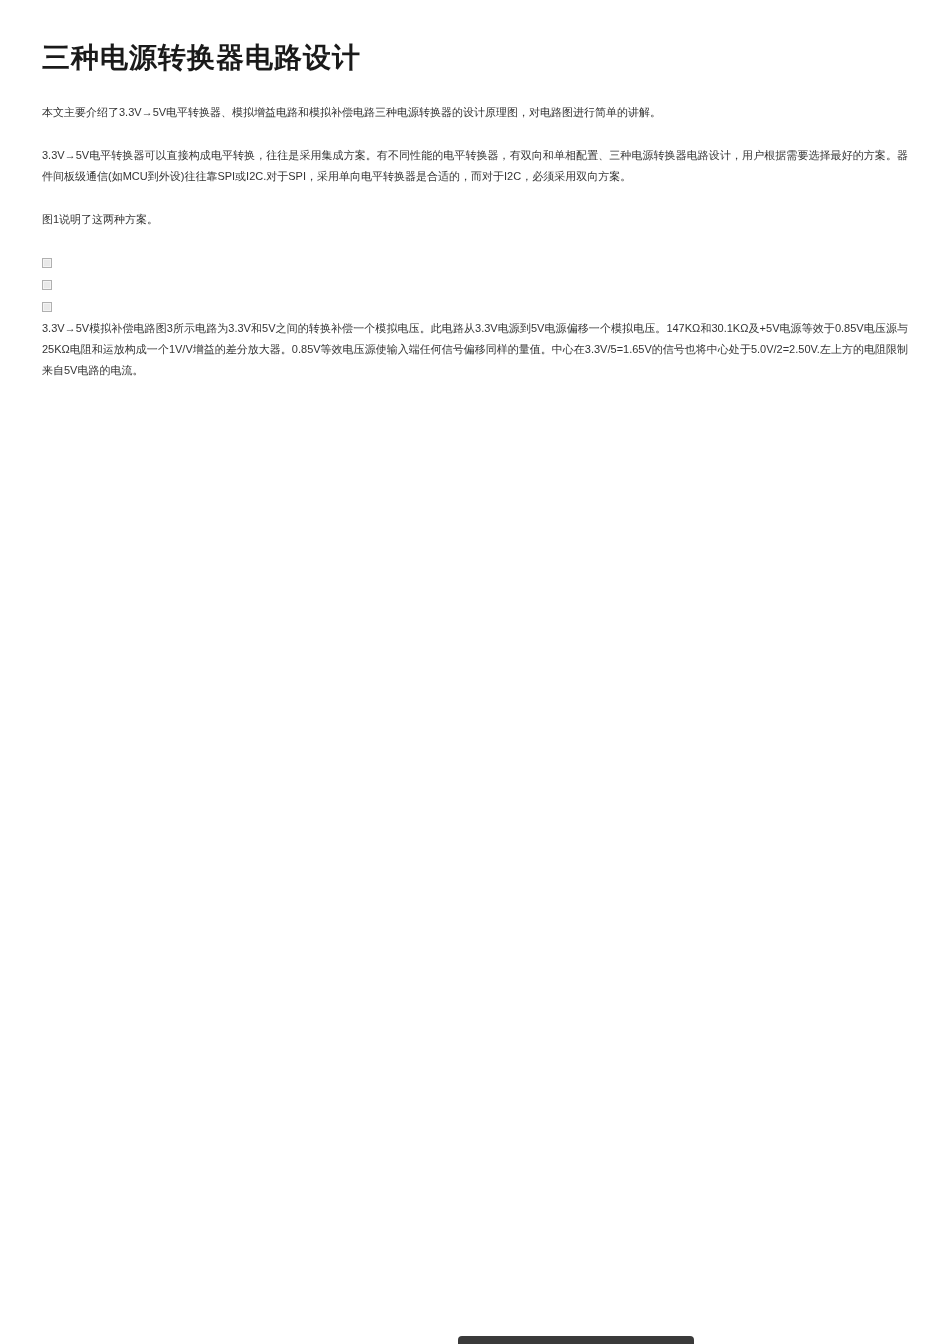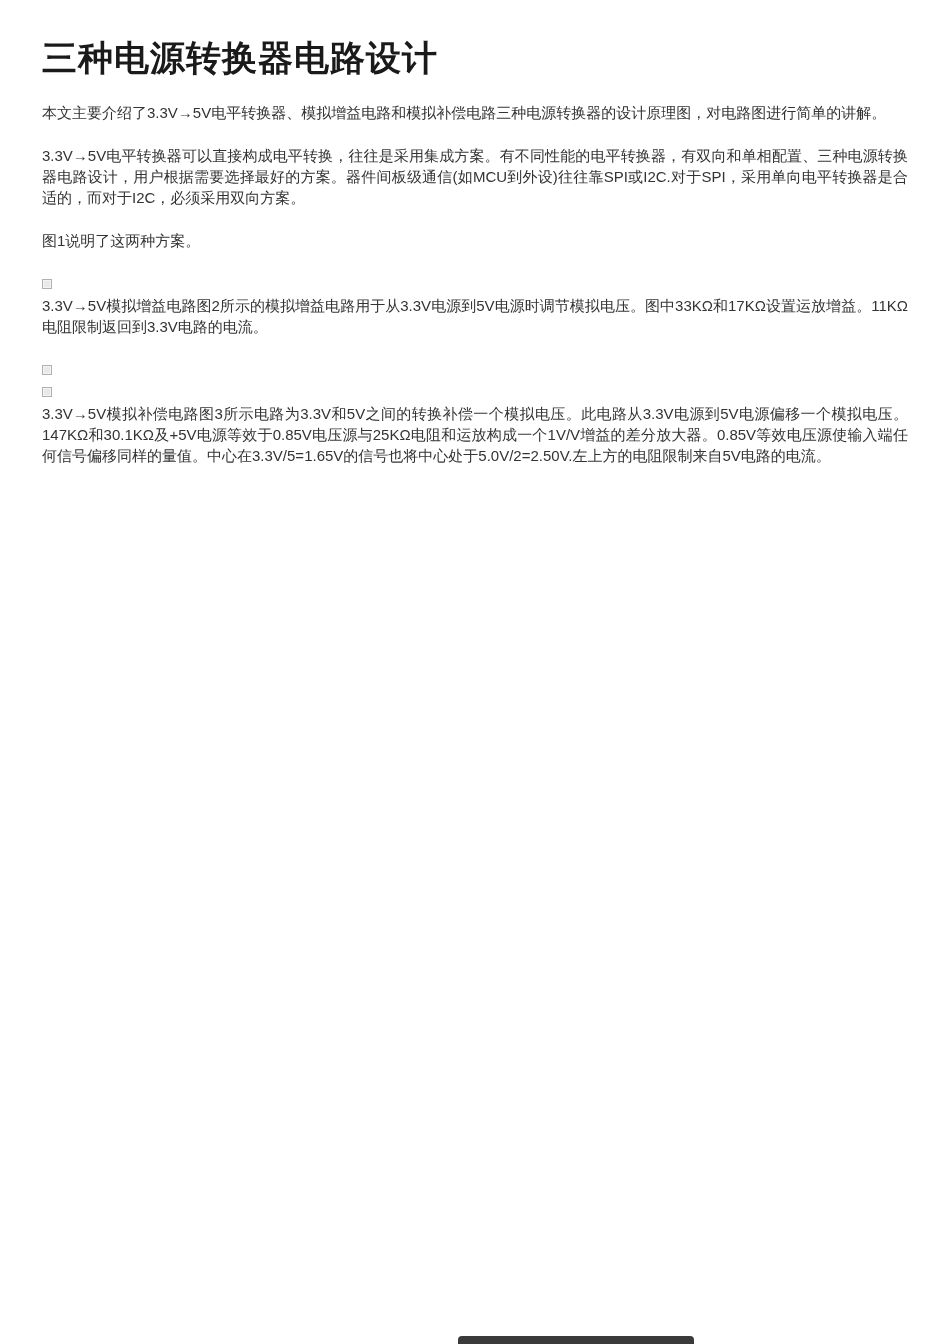--- a/index.html
+++ b/index.html
@@ -15,29 +15,29 @@
     font-family: "Liberation Sans", "DejaVu Sans", sans-serif;
   }
   .content {
     position: absolute;
     top: 0;
     left: 42px;
     right: 42px;
   }
   h1.page-title {
     margin: 40px 0 26px 0;
-    font-size: 35px;
+    font-size: 28px;
     line-height: 36px;
     font-weight: bold;
     color: #1a1a1a;
     letter-spacing: 1px;
   }
   p.body-para {
     margin: 0 0 22px 0;
-    font-size: 15px;
+    font-size: 11px;
     line-height: 21px;
     color: #333333;
     text-align: justify;
     text-justify: inter-ideograph;
   }
   p.body-para.short {
     text-align: left;
   }
   .figure-row {
     height: 21px;
@@ -72,21 +72,20 @@
   <p class="body-para">本文主要介绍了3.3V→5V电平转换器、模拟增益电路和模拟补偿电路三种电源转换器的设计原理图，对电路图进行简单的讲解。</p>
 
   <p class="body-para">3.3V→5V电平转换器可以直接构成电平转换，往往是采用集成方案。有不同性能的电平转换器，有双向和单相配置、三种电源转换器电路设计，用户根据需要选择最好的方案。器件间板级通信(如MCU到外设)往往靠SPI或I2C.对于SPI，采用单向电平转换器是合适的，而对于I2C，必须采用双向方案。</p>
 
   <p class="body-para short">图1说明了这两种方案。</p>
 
   <div class="figure-row">
     <span class="broken-img"></span>
   </div>
 
-  <p class="body-para">3.3V→5V模拟增益电路图2所示的模拟增益电路用于从3.3V电源到5V电源时调节模拟电压。图中33KΩ和17KΩ设置运放增益。11KΩ电阻限制返回到3.3V电路的电流。</p>
 
   <div class="figure-row">
     <span class="broken-img"></span>
   </div>
 
   <div class="figure-row">
     <span class="broken-img"></span>
   </div>
 
   <p class="body-para">3.3V→5V模拟补偿电路图3所示电路为3.3V和5V之间的转换补偿一个模拟电压。此电路从3.3V电源到5V电源偏移一个模拟电压。147KΩ和30.1KΩ及+5V电源等效于0.85V电压源与25KΩ电阻和运放构成一个1V/V增益的差分放大器。0.85V等效电压源使输入端任何信号偏移同样的量值。中心在3.3V/5=1.65V的信号也将中心处于5.0V/2=2.50V.左上方的电阻限制来自5V电路的电流。</p>

